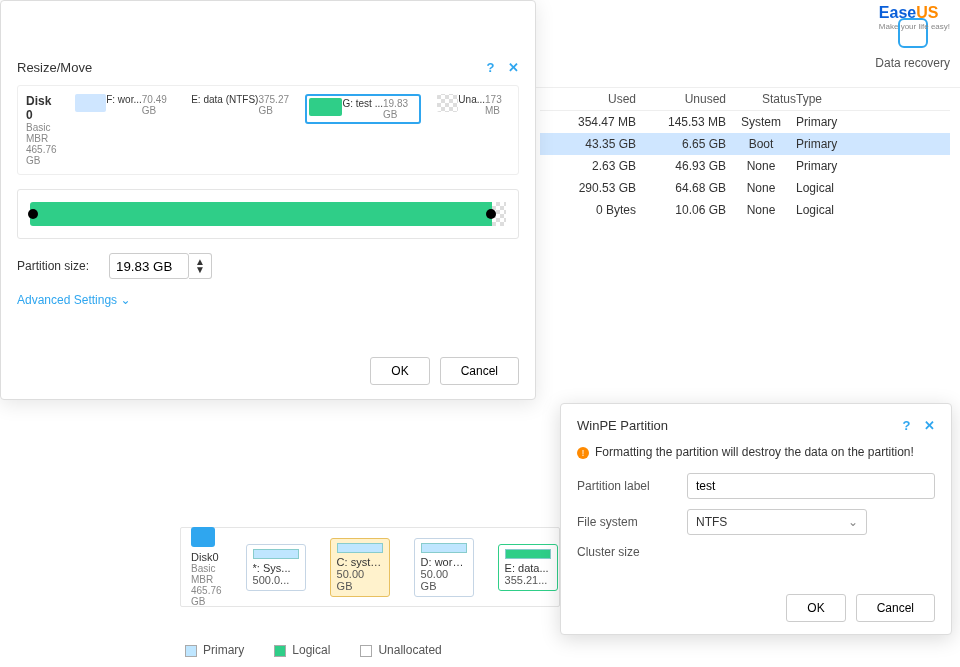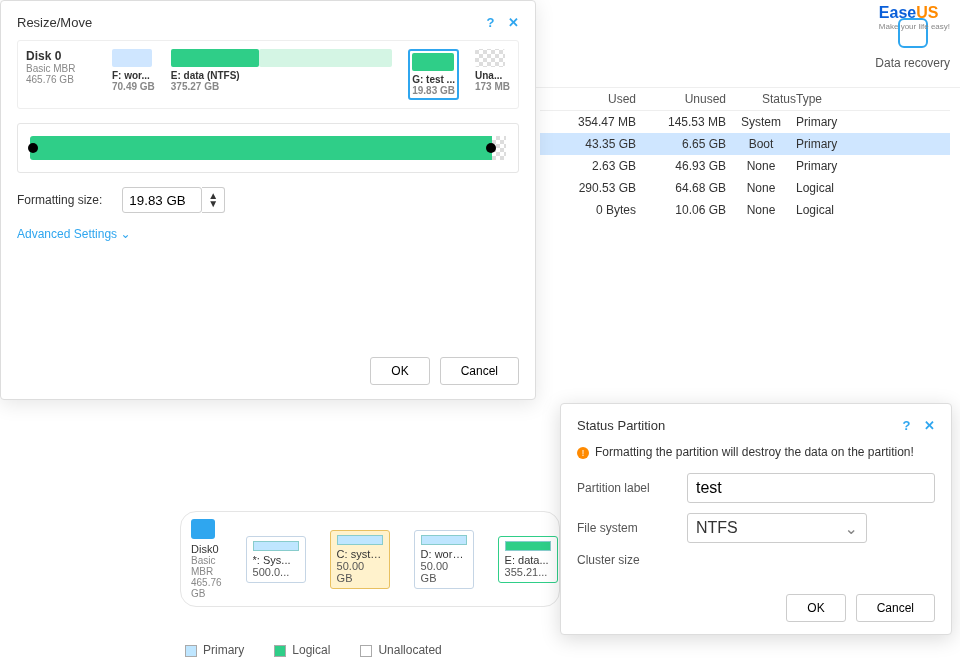--- a/index.html
+++ b/index.html
@@ -21,47 +21,47 @@
 .ptable { position:absolute; top:88px; left:540px; right:10px; }
 .ptable .hdr, .ptable .row { display:grid; grid-template-columns: 90px 90px 70px 80px; text-align:right; padding:4px 6px; }
 .ptable .hdr { color:#555; border-bottom:1px solid #eee; }
 .ptable .hdr div:last-child { text-align:left; }
 .ptable .row { color:#333; }
 .ptable .row div:nth-child(3){ text-align:center; }
 .ptable .row div:last-child{ text-align:left; }
 .ptable .row.sel { background:#cfe6ff; }
 
 
-.diskmap { position:absolute; bottom:60px; left:180px; right:400px; height:96px; background:#fff; border:1px solid #e5e5e5; border-radius:16px; padding:8px 10px; display:flex; gap:24px; align-items:center; }
+.diskmap { position:absolute; bottom:60px; left:180px; right:400px; height:80px; background:#fff; border:1px solid #e5e5e5; border-radius:2px; padding:8px 10px; display:flex; gap:24px; align-items:center; }
 .diskmap .dlabel { width:70px; font-size:11px; color:#333; }
 .diskmap .dlabel .dicon { width:24px; height:20px; background:#2fa6ef; border-radius:3px; display:inline-block; margin-bottom:2px; }
 .diskmap .pbox { border:1px solid #c5d5e5; border-radius:3px; padding:4px 6px; min-width:60px; background:#fff; }
 .diskmap .pbox.sel { background:#fff2cc; border-color:#e8c060; }
 .diskmap .pbox.grn { border-color:#2fce88; }
 .diskmap .pbox .bar { height:10px; background:#bfe6ff; border:1px solid #8cc; margin-bottom:3px; }
 .diskmap .pbox.grn .bar { background:#2fce88; }
 .diskmap .pbox .t1 { font-size:11px; white-space:nowrap; overflow:hidden; text-overflow:ellipsis; }
 .diskmap .pbox .t2 { font-size:11px; color:#555; }
 
 
 .legend { position:absolute; bottom:10px; left:185px; display:flex; gap:30px; align-items:center; color:#555; }
 .legend .sw { width:12px; height:12px; border:1px solid #aaa; display:inline-block; margin-right:6px; vertical-align:middle; }
 .legend .sw.pri { background:#bfe6ff; }
 .legend .sw.log { background:#2fce88; }
 .legend .sw.una { background:#fff; }
 
 
 .dlg-resize { position:absolute; top:0; left:0; width:536px; height:400px; background:#fff; border:1px solid #ddd; border-radius:4px; box-shadow:0 4px 20px rgba(0,0,0,.1); padding:14px 16px; }
-.dlg-resize .title { font-size:13px; color:#333; margin-bottom:10px; display:flex; justify-content:space-between; align-items:center; }
+.dlg-resize .title { font-size:13px; color:#333; margin-bottom:10px; display:flex; justify-content:space-between; align-items:center;margin-top:45px; }
 .dlg-resize .title .icons span { color:#2fa6ef; font-weight:bold; margin-left:10px; cursor:pointer; }
 .diskrow { display:flex; gap:16px; align-items:flex-start; border:1px solid #eee; border-radius:3px; padding:8px; }
 .diskrow .dinfo { width:70px; }
 .diskrow .dinfo b { font-size:12px; }
 .diskrow .dinfo .sub { font-size:10px; color:#888; }
-.diskrow .part { display:flex; flex-direction:column; align-items:flex-start;font-weight:bold; }
+.diskrow .part { display:flex; flex-direction:row; align-items:flex-start; }
 .diskrow .part .bar { height:18px; border-radius:2px; margin-bottom:3px; }
 .diskrow .part .bar.blue { background:#cfe6ff; }
 .diskrow .part .bar.green { background:#2fce88; }
 .diskrow .part .bar.lgreen { background:#d4f5e4; }
 .diskrow .part .bar.check { background:repeating-conic-gradient(#ddd 0 25%,#fff 0 50%) 0/8px 8px; }
 .diskrow .part.sel { border:2px solid #2fa6ef; border-radius:3px; padding:2px; }
 .diskrow .part .nm { font-size:10px; color:#333; white-space:nowrap; }
 .diskrow .part .sz { font-size:10px; color:#888; }
 
 .slider-area { margin-top:14px; border:1px solid #e5e5e5; border-radius:3px; padding:12px; }
@@ -79,21 +79,21 @@
 .btn { border:1px solid #ccc; background:#fff; padding:6px 20px; border-radius:3px; cursor:pointer; font-size:12px; }
 
 
 .dlg-format { position:absolute; right:8px; bottom:32px; width:392px; height:232px; background:#fff; border:1px solid #ddd; border-radius:4px; box-shadow:0 4px 20px rgba(0,0,0,.15); padding:14px 16px; }
 .dlg-format .title { display:flex; justify-content:space-between; font-size:13px; margin-bottom:12px; }
 .dlg-format .title .icons span { color:#2fa6ef; font-weight:bold; margin-left:10px; cursor:pointer; }
 .dlg-format .warn { font-size:12px; color:#333; margin-bottom:14px; }
 .dlg-format .warn .dot { display:inline-block; width:12px; height:12px; background:#ff8a00; border-radius:50%; color:#fff; font-size:9px; text-align:center; line-height:12px; margin-right:6px; }
 .dlg-format .field { display:flex; align-items:center; margin-bottom:10px; }
 .dlg-format .field label { width:110px; color:#555; }
-.dlg-format .field input, .dlg-format .field .sel { flex:1; padding:5px 8px; border:1px solid #ccc; border-radius:3px; font-size:16px; background:#fff; }
+.dlg-format .field input, .dlg-format .field .sel { flex:1; padding:5px 8px; border:1px solid #ccc; border-radius:3px; font-size:12px; background:#fff; }
 .dlg-format .field .selwrap { flex:1; position:relative; max-width:180px; }
 .dlg-format .field .sel::after { content:"⌄"; float:right; color:#888; }
 .dlg-format .btns { position:absolute; bottom:12px; right:16px; display:flex; gap:10px; }
 </style>
 </head>
 <body>
 
 <div class="toolbar">
   <div class="tool data">
     <div class="ic"></div>
@@ -229,38 +229,38 @@
 
   <div class="slider-area">
     <div class="slider">
       <div class="handle l"></div>
       <div class="tail"></div>
       <div class="handle r"></div>
     </div>
   </div>
 
   <div class="psize">
-    <span>Formatting size:</span>
+    <span>Partition size:</span>
     <span style="display:flex">
       <input value="19.83 GB" style="">
       <span class="step">▲<br>▼</span>
     </span>
   </div>
 
   <div class="advset">Advanced Settings ⌄</div>
 
   <div class="btns">
     <button class="btn">OK</button>
     <button class="btn">Cancel</button>
   </div>
 </div>
 
 <div class="dlg-format">
   <div class="title">
-    <span>Status Partition</span>
+    <span>WinPE Partition</span>
     <span class="icons">
       <span>?</span>
       <span>✕</span>
     </span>
   </div>
   <div class="warn">
     <span class="dot">!</span><span>Formatting the partition will destroy the data on the partition!</span>
   </div>
   <div class="field">
     <label>Partition label</label>

